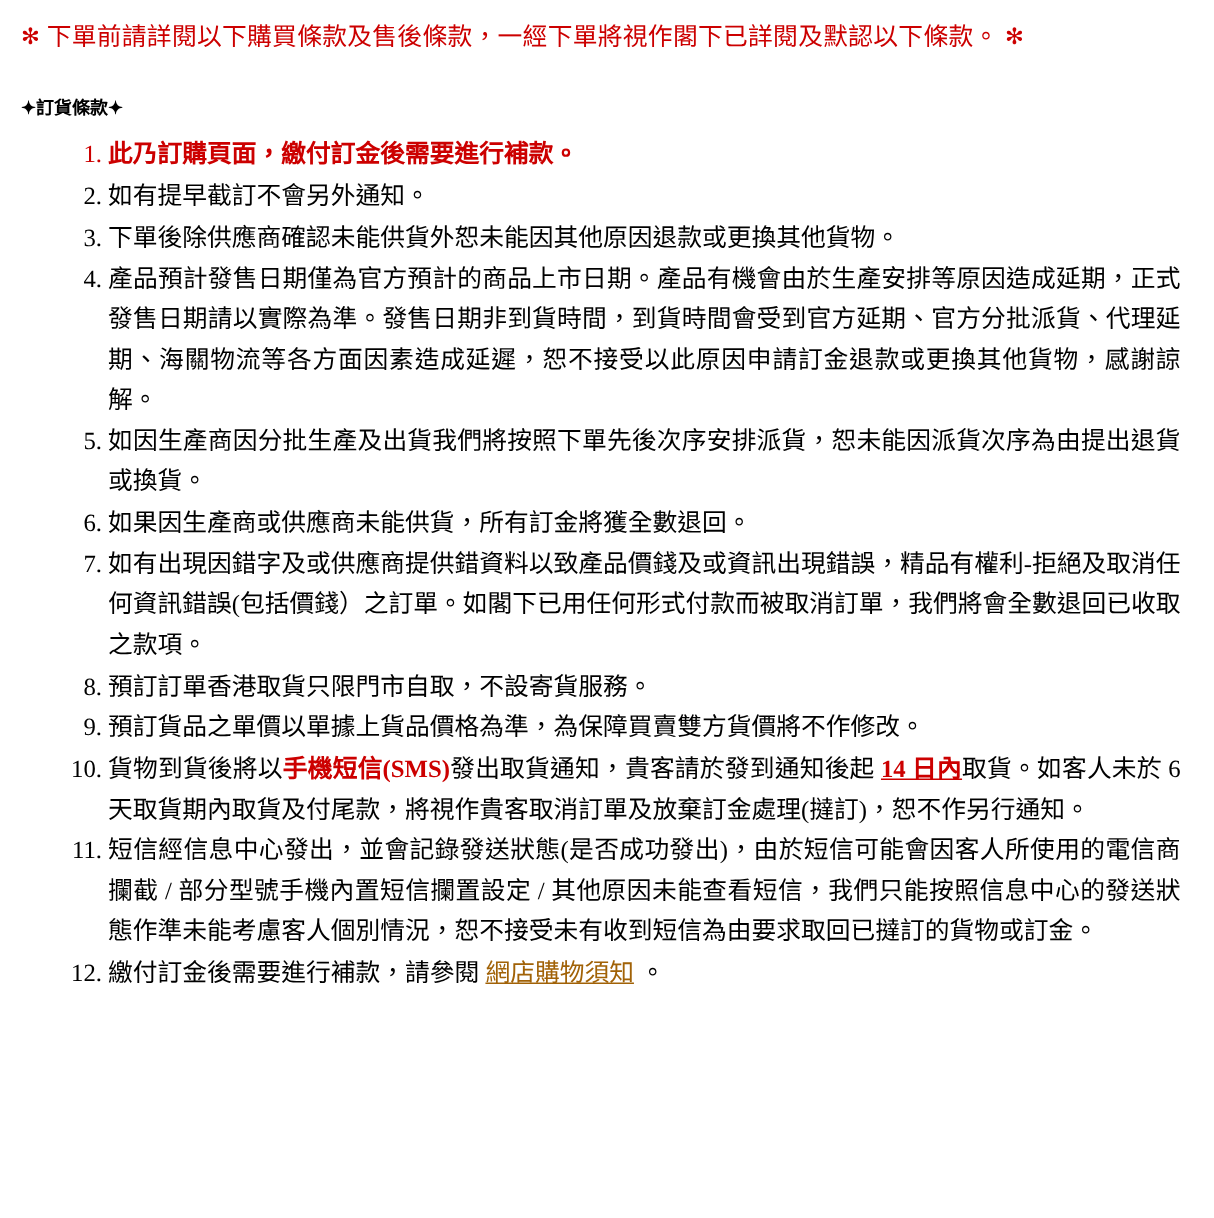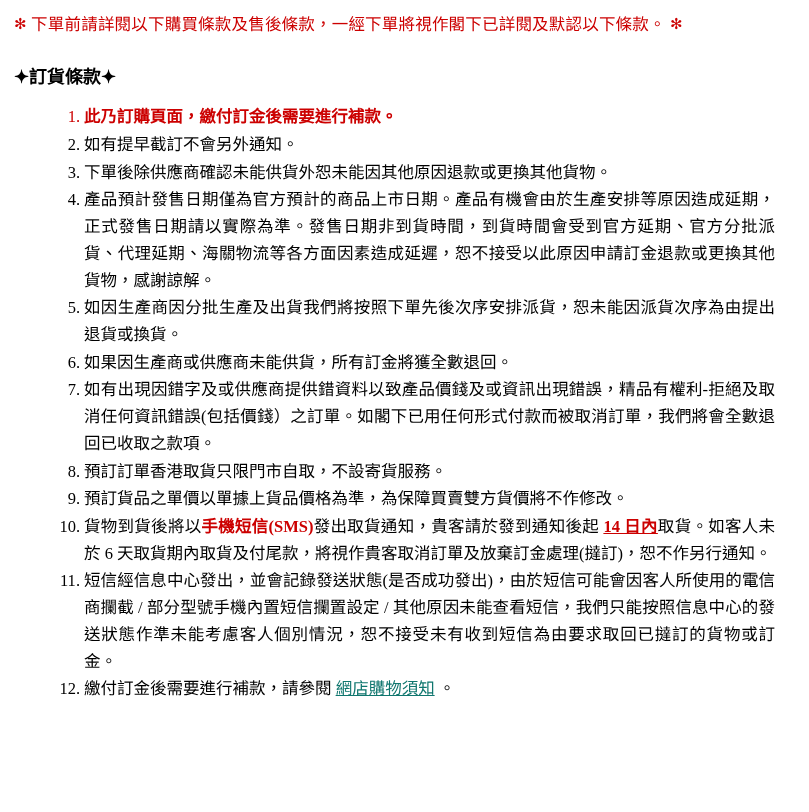--- a/index.html
+++ b/index.html
@@ -29,27 +29,27 @@
     margin: 14px 0 0 14px;
     letter-spacing: 0.2px;
     white-space: nowrap;
   }
   .headline .star {
     font-size: 15px;
     vertical-align: 1px;
   }
   .section-title {
     font-weight: bold;
-    font-size: 18px;
+    font-size: 12px;
     margin: 26px 0 10px 14px;
     color: #000000;
   }
   ol.terms {
     list-style: none;
-    margin: 16px;
+    margin: 4px;
     padding: 0 18px 0 34px;
     counter-reset: term;
   }
   ol.terms > li {
     counter-increment: term;
     position: relative;
     font-size: 16.5px;
     line-height: 1.62;
     margin-bottom: 1px;
     padding-left: 34px;
@@ -77,21 +77,21 @@
     font-weight: normal;
   }
   .hl-red-bold {
     color: #cc0000;
     font-weight: bold;
   }
   .hl-underline {
     text-decoration: underline;
   }
   .link {
-    color: #0f766e;
+    color: #a16207;
     text-decoration: underline;
     cursor: pointer;
   }
 </style>
 </head>
 <body>
 
 <div class="page">
 
   <div class="headline">

